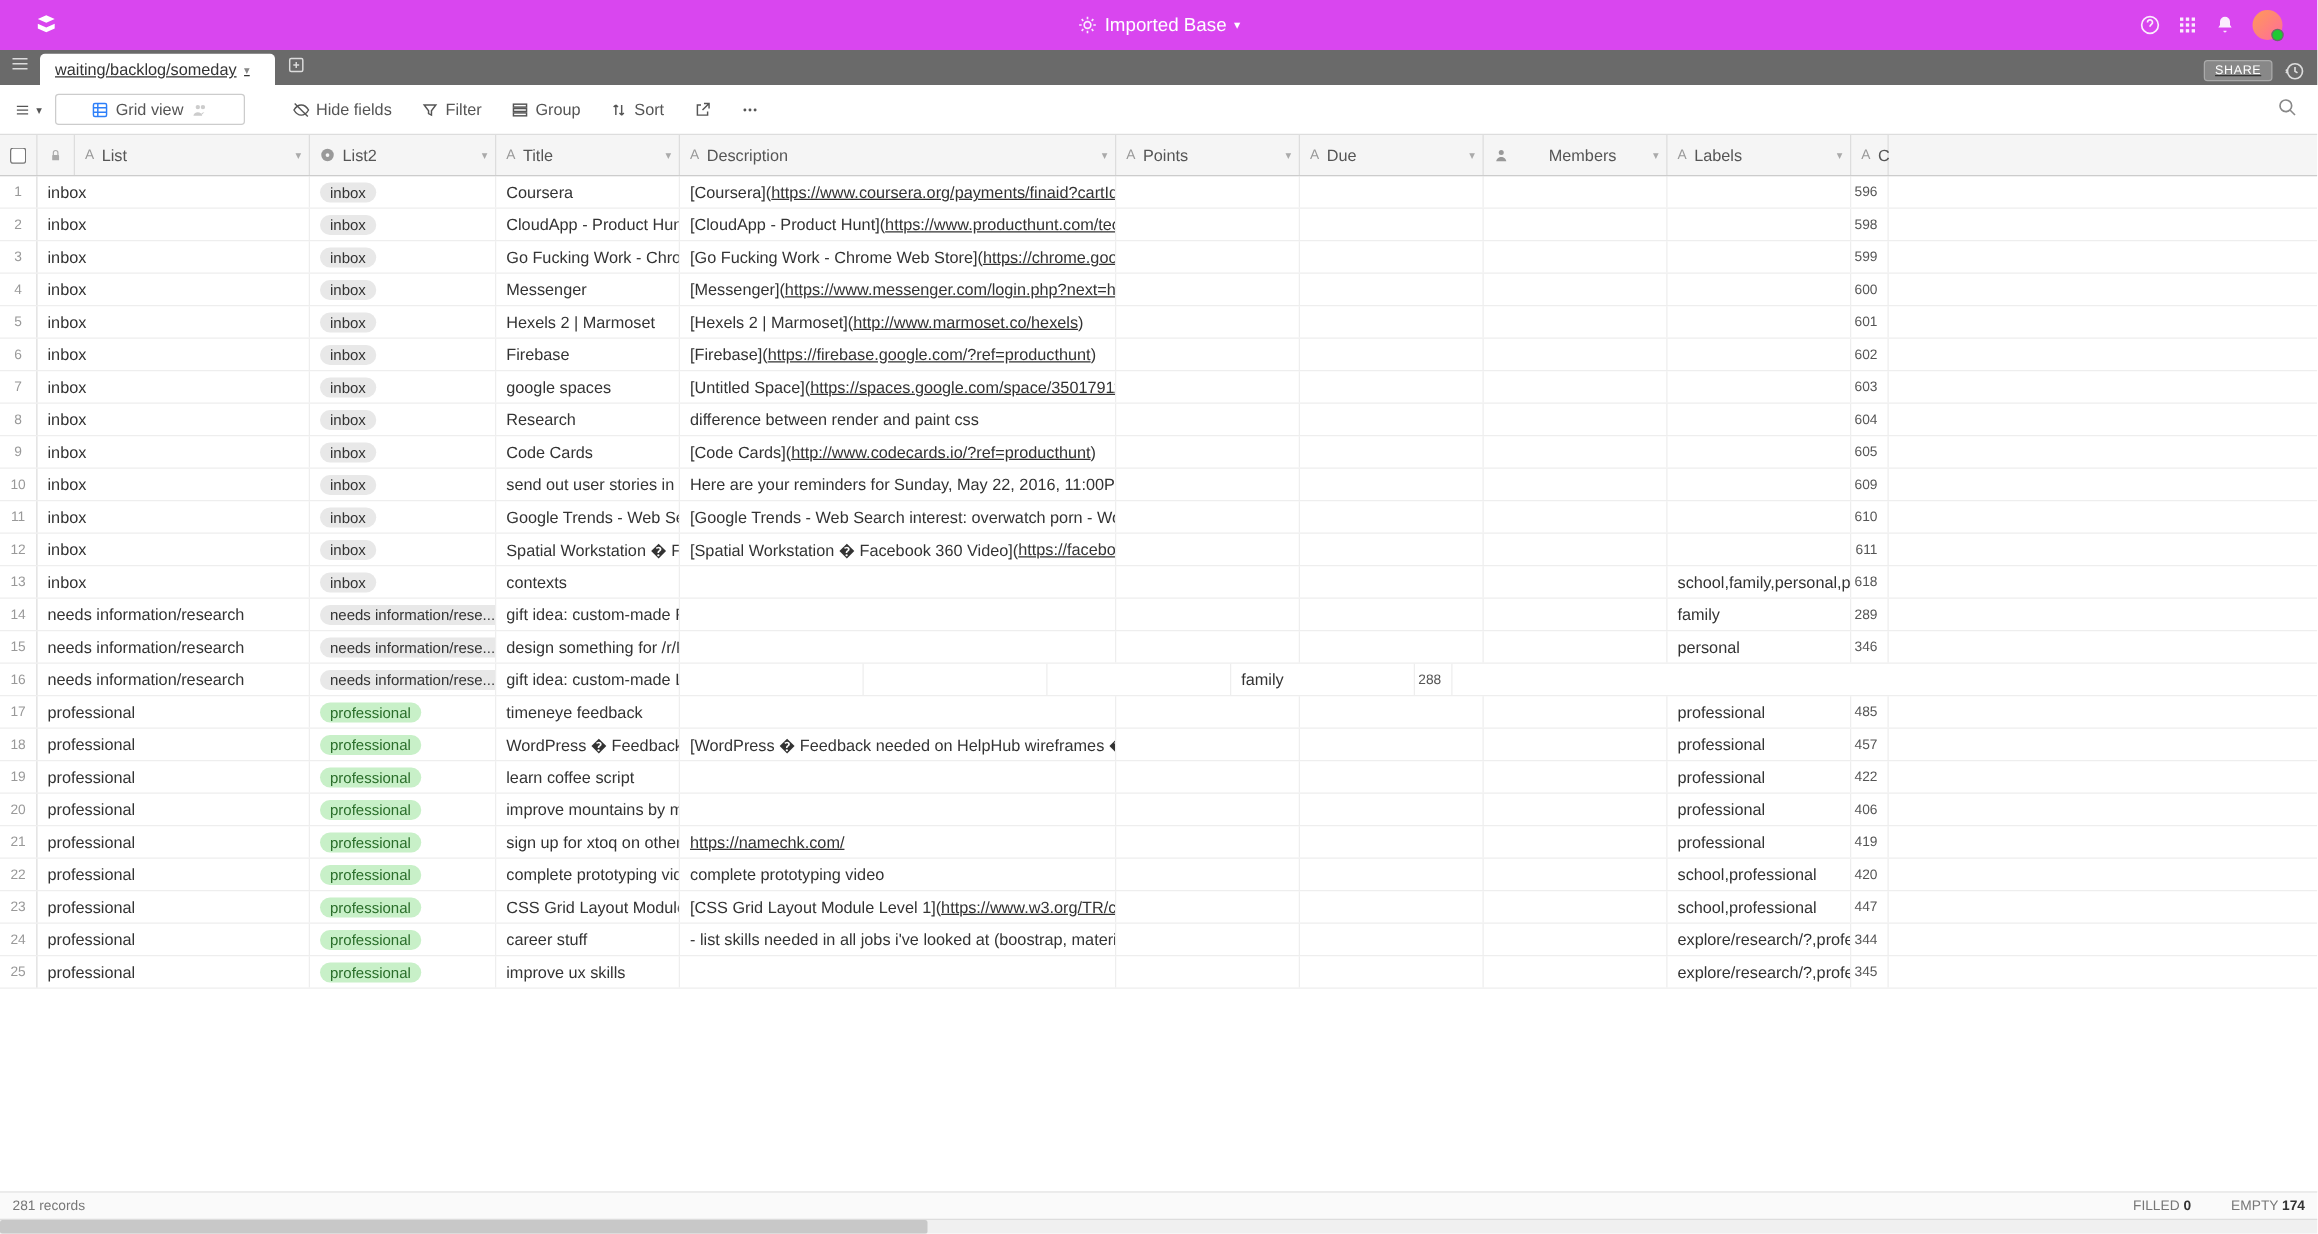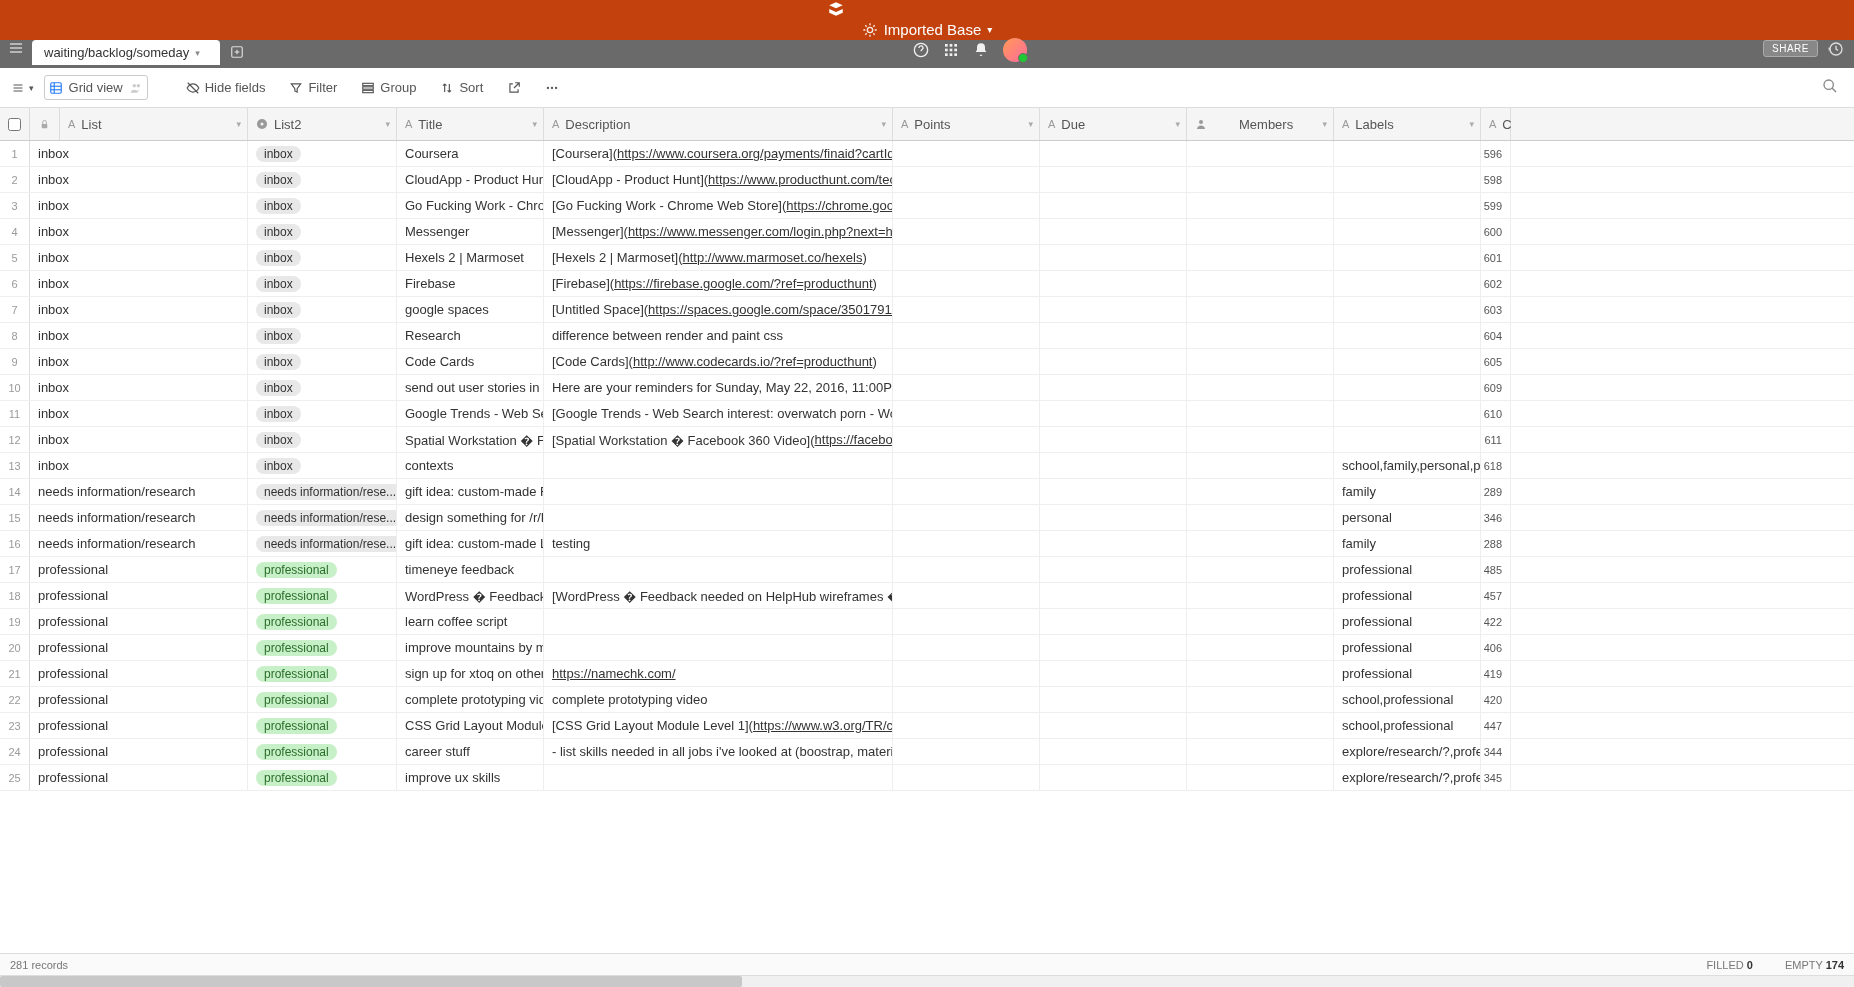--- a/index.html
+++ b/index.html
@@ -8,44 +8,44 @@
   font-size: 13px;
   color: #333;
   overflow: hidden;
   height: 100vh;
   display: flex;
   flex-direction: column;
 }
 
 
 .top-header {
-  background: #c2410c;
+  background: #d946ef;
   height: 40px;
   display: flex;
   align-items: center;
   justify-content: space-between;
   padding: 0 28px;
   color: #fff;
-  flex-direction: column;
 }
 .top-header .left { width: 200px; }
 .top-header .center { display: flex; align-items: center; gap: 6px; font-size: 15px; font-weight: 500; }
 .top-header .right { display: flex; align-items: center; gap: 14px; width: 200px; justify-content: flex-end; }
 .logo-icon { width: 18px; height: 18px; }
 .header-icon { width: 16px; height: 16px; cursor: pointer; opacity: 0.9; }
 .avatar { width: 24px; height: 24px; border-radius: 50%; background: linear-gradient(135deg, #ff9a56, #ff6b9d); position: relative; }
 .avatar::after { content:''; position:absolute; bottom:-1px; right:-1px; width:8px; height:8px; background:#20c933; border-radius:50%; border:1.5px solid #6a6a6a;}
 
 
 .tabs-bar {
   background: #6a6a6a;
   display: flex;
-  align-items: flex-start;
+  align-items: flex-end;
   height: 28px;
   padding-left: 8px;
+  text-decoration: underline;
 }
 .hamburger { color:#fff; padding: 0 8px 6px 0; cursor:pointer;}
 .tab { background:#fff; padding:5px 20px 5px 12px; border-radius: 4px 4px 0 0; font-size:13px; display:flex; align-items:center; gap:4px; cursor:pointer;}
 .tab .caret { font-size:9px; color:#888; margin-left:2px; }
 .add-tab { color:#ddd; padding:5px 10px; cursor:pointer; font-size:15px; }
 .tabs-right { margin-left:auto; display:flex; align-items:center; gap:10px; padding-right:10px; padding-bottom:3px; }
 .share-btn { background:#888; color:#fff; font-size:10px; letter-spacing:0.5px; padding:2px 8px; border-radius:3px; cursor:pointer; border:1px solid #aaa;}
 .history-icon { color:#ddd; cursor:pointer; }
 
 
@@ -54,21 +54,21 @@
   border-bottom:1px solid #ddd;
   height:40px;
   display:flex;
   align-items:center;
   padding:0 6px;
   gap:4px;
   font-size:13px;
   color:#555;
 }
 .toolbar .tb-item { display:flex; align-items:center; gap:5px; padding:5px 10px; cursor:pointer; border-radius:3px;}
-.view-btn { display:flex; align-items:center; gap:6px; padding:4px 4px; border:1px solid #ccc; border-radius:3px; cursor:pointer; background:#fff;}
+.view-btn { display:flex; align-items:center; gap:6px; padding:4px 28px; border:1px solid #ccc; border-radius:3px; cursor:pointer; background:#fff;}
 .view-btn .grid-ico { color:#2d7ff9; }
 .toolbar .spacer { flex:1; }
 .search-right { padding:0 10px; cursor:pointer;}
 
 
 .grid-container { flex:1; overflow:auto; position:relative; background:#fff;}
 .grid-header { display:flex; background:#f5f5f5; border-bottom:1px solid #ccc; position:sticky; top:0; z-index:2; height:33px;}
 .gh-cell { border-right:1px solid #ddd; display:flex; align-items:center; padding:0 8px; font-size:13px; color:#555; gap:6px; position:relative;}
 .gh-cell .col-caret { position:absolute; right:6px; color:#aaa; font-size:9px;}
 .col-rownum { width:30px; justify-content:center; padding:0;}
@@ -532,21 +532,20 @@
     <div class="cell labels">personal</div>
     <div class="cell card">346</div>
   </div>
       <div class="grid-row">
     <div class="cell rownum">16</div>
     <div class="cell list" style="width:218px;">needs information/research</div>
     <div class="cell list2">
           <span class="tag tag-needs">needs information/rese...</span>
         </div>
     <div class="cell title">gift idea: custom-made Lee...</div>
-    <div class="cell desc">testing</div>
     <div class="cell points"></div>
     <div class="cell due"></div>
     <div class="cell members"></div>
     <div class="cell labels">family</div>
     <div class="cell card">288</div>
   </div>
       <div class="grid-row">
     <div class="cell rownum">17</div>
     <div class="cell list" style="width:218px;">professional</div>
     <div class="cell list2">

